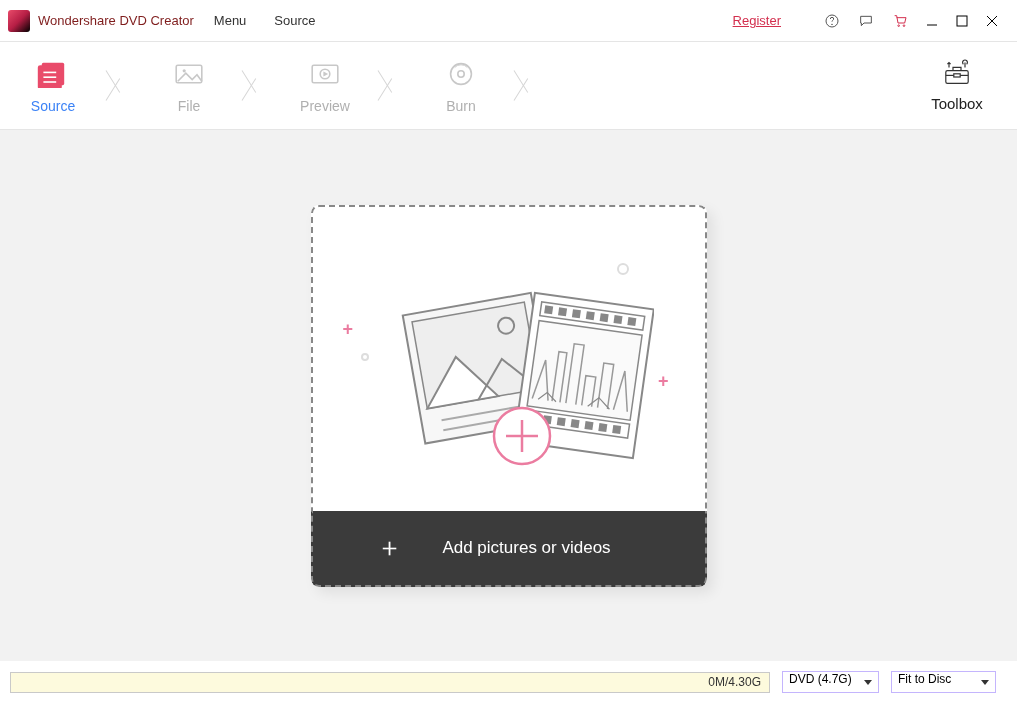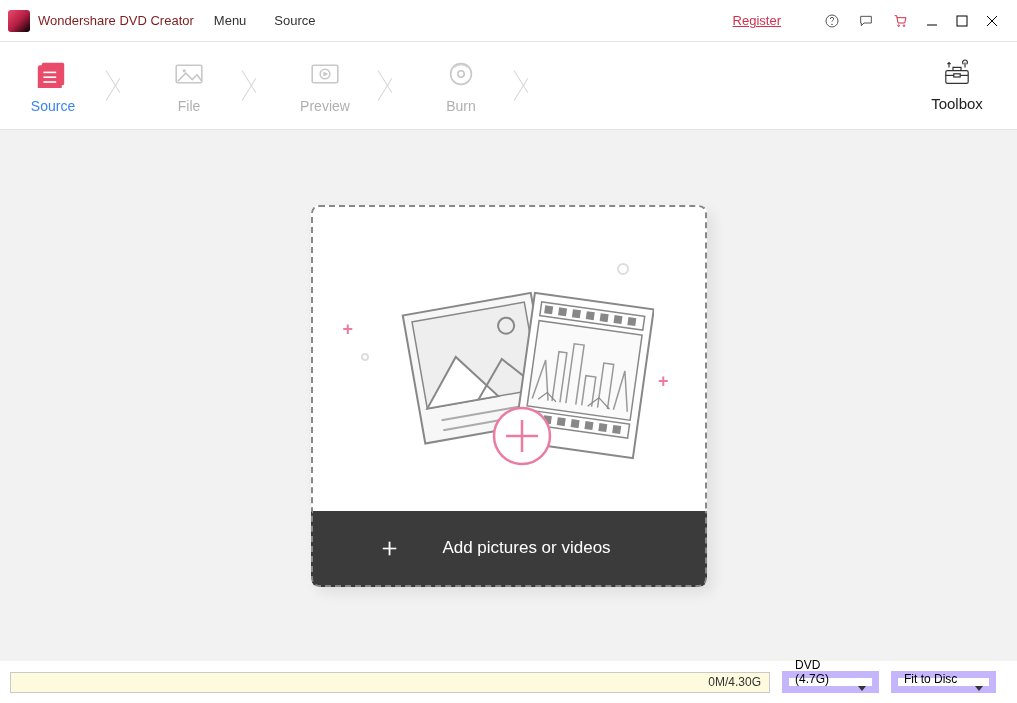--- a/index.html
+++ b/index.html
@@ -36,21 +36,21 @@
 .main { height: calc(703px - 42px - 88px - 42px); background: #f2f2f2; display: flex; align-items: center; justify-content: center; }
 .dropzone { width: 396px; height: 382px; border-radius: 8px; background: #fff; box-shadow: 6px 6px 14px rgba(0,0,0,0.08); display: flex; flex-direction: column; overflow: hidden; }
 .drop-top { flex: 1; border: 2px dashed #888; border-bottom: none; border-top-left-radius: 8px; border-top-right-radius: 8px; display: flex; align-items: center; justify-content: center; position: relative; }
 .drop-bottom { height: 76px; background: #3b3b3b; border: 2px dashed #888; border-top: none; border-bottom-left-radius: 8px; border-bottom-right-radius: 8px; display: flex; align-items: center; justify-content: center; color: #fff; cursor: pointer; }
 .drop-bottom .plus { font-size: 26px; font-weight: 200; margin-right: 40px; margin-left: -30px;}
 .drop-bottom .addtxt { font-size: 17px; font-weight: 300; }
 
 
 .bottom { height: 42px; display: flex; align-items: center; padding: 0 16px 0 10px; background: #fff; }
 .progress { flex: 0 0 760px; height: 21px; border: 1px solid #c9c9c9; background: linear-gradient(#fdfadd,#fdfadd); display: flex; align-items: center; justify-content: flex-end; padding-right: 8px; font-size: 12px; color: #333; }
-.select { margin-left: 12px; height: 22px; border: 7px solid #c4b5fd; font-size: 12px; padding: 0 20px 0 6px; background: #fff; display: flex; align-items: flex-end; position: relative; cursor: pointer; }
+.select { margin-left: 12px; height: 22px; border: 1px solid #c4b5fd; font-size: 12px; padding: 0 20px 0 6px; background: #fff; display: flex; align-items: flex-start; position: relative; cursor: pointer; }
 .select.disc { width: 97px; }
 .select.fit { width: 105px; }
 .select::after { content: ""; position: absolute; right: 6px; top: 8px; border-left: 4px solid transparent; border-right: 4px solid transparent; border-top: 5px solid #333; }
 
 .deco-plus { position: absolute; color: #eb7ca0; font-size: 18px; font-weight: bold; }
 .deco-circle { position: absolute; border: 2px solid #ddd; border-radius: 50%; }
 </style>
 </head>
 <body>
 

